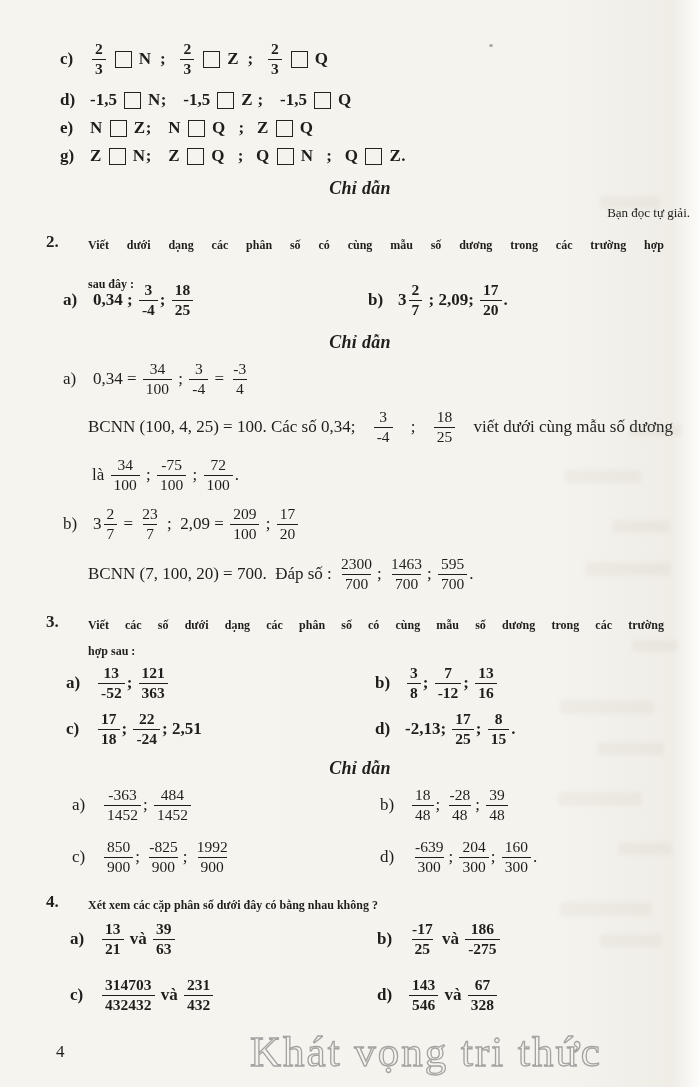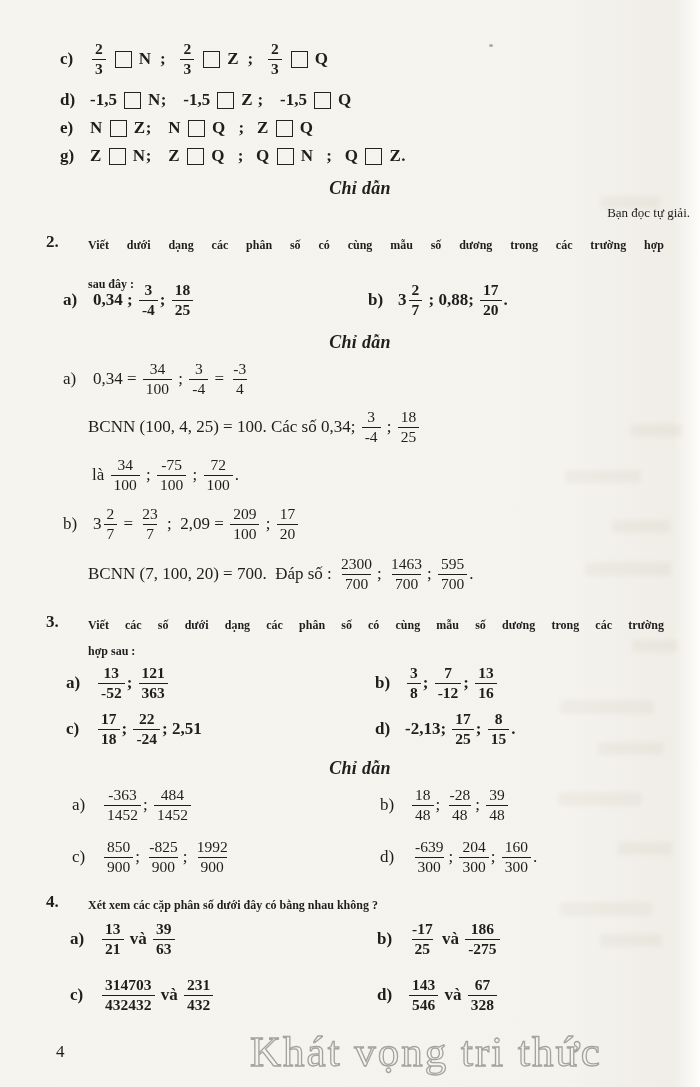--- a/index.html
+++ b/index.html
@@ -73,24 +73,24 @@
       <div class="mathrow b" style="left: 60px; top: 40px;"><span class="lbl">c)</span><span class="frac"><span class="num">2</span><span class="den">3</span></span><span class="box"></span><span class="set">N</span><span class="txt">  ;   </span><span class="frac"><span class="num">2</span><span class="den">3</span></span><span class="box"></span><span class="set">Z</span><span class="txt">  ;   </span><span class="frac"><span class="num">2</span><span class="den">3</span></span><span class="box"></span><span class="set">Q</span></div>
       <div class="mathrow b" style="left: 60px; top: 90px;"><span class="lbl">d)</span><span class="txt">-1,5</span><span class="box"></span><span class="set">N</span><span class="txt">;    -1,5</span><span class="box"></span><span class="set">Z</span><span class="txt"> ;    -1,5</span><span class="box"></span><span class="set">Q</span></div>
       <div class="mathrow b" style="left: 60px; top: 118px;"><span class="lbl">e)</span><span class="set">N</span><span class="box"></span><span class="set">Z</span><span class="txt">;    </span><span class="set">N</span><span class="box"></span><span class="set">Q</span><span class="txt">   ;   </span><span class="set">Z</span><span class="box"></span><span class="set">Q</span></div>
       <div class="mathrow b" style="left: 60px; top: 146px;"><span class="lbl">g)</span><span class="set">Z</span><span class="box"></span><span class="set">N</span><span class="txt">;    </span><span class="set">Z</span><span class="box"></span><span class="set">Q</span><span class="txt">   ;   </span><span class="set">Q</span><span class="box"></span><span class="set">N</span><span class="txt">   ;   </span><span class="set">Q</span><span class="box"></span><span class="set">Z</span><span class="txt">.</span></div>
       <div class="heading" style="top: 178px;">Chỉ dẫn</div>
       <div class="centerline" style="top: 205px;">Bạn đọc tự giải.</div>
       <div class="pnum" style="top: 232px;">2.</div>
       <div class="pline just" style="top: 232px;">Viết dưới dạng các phân số có cùng mẫu số dương trong các trường hợp</div>
       <div class="pline" style="top: 258px; margin-top: 13px;">sau đây :</div>
       <div class="mathrow b" style="left: 63px; top: 281px;"><span class="lbl">a)</span><span class="txt">0,34 ; </span><span class="frac"><span class="num">3</span><span class="den">-4</span></span><span class="txt">; </span><span class="frac"><span class="num">18</span><span class="den">25</span></span></div>
-      <div class="mathrow b" style="left: 368px; top: 281px;"><span class="lbl">b)</span><span class="mixed"><span class="whole">3</span><span class="frac"><span class="num">2</span><span class="den">7</span></span></span><span class="txt"> ; 0,88; </span><span class="frac"><span class="num">17</span><span class="den">20</span></span><span class="txt">.</span></div>
+      <div class="mathrow b" style="left: 368px; top: 281px;"><span class="lbl">b)</span><span class="mixed"><span class="whole">3</span><span class="frac"><span class="num">2</span><span class="den">7</span></span></span><span class="txt"> ; 2,09; </span><span class="frac"><span class="num">17</span><span class="den">20</span></span><span class="txt">.</span></div>
       <div class="heading" style="top: 332px;">Chỉ dẫn</div>
       <div class="mathrow" style="left: 63px; top: 360px;"><span class="lbl">a)</span><span class="txt">0,34 = </span><span class="frac"><span class="num">34</span><span class="den">100</span></span><span class="txt"> ; </span><span class="frac"><span class="num">3</span><span class="den">-4</span></span><span class="txt"> = </span><span class="frac"><span class="num">-3</span><span class="den">4</span></span></div>
-      <div class="mathrow" style="left: 88px; top: 408px;"><span class="txt">BCNN (100, 4, 25) = 100. Các số 0,34; </span><span class="frac"><span class="num">3</span><span class="den">-4</span></span><span class="txt"> ; </span><span class="frac"><span class="num">18</span><span class="den">25</span></span></div>
+      <div class="mathrow" style="left: 88px; top: 408px; gap: 12px;"><span class="txt">BCNN (100, 4, 25) = 100. Các số 0,34; </span><span class="frac"><span class="num">3</span><span class="den">-4</span></span><span class="txt"> ; </span><span class="frac"><span class="num">18</span><span class="den">25</span></span><span class="txt"> viết dưới cùng mẫu số dương</span></div>
       <div class="mathrow" style="left: 92px; top: 456px;"><span class="txt">là </span><span class="frac"><span class="num">34</span><span class="den">100</span></span><span class="txt"> ; </span><span class="frac"><span class="num">-75</span><span class="den">100</span></span><span class="txt"> ; </span><span class="frac"><span class="num">72</span><span class="den">100</span></span><span class="txt">.</span></div>
       <div class="mathrow" style="left: 63px; top: 505px;"><span class="lbl">b)</span><span class="mixed"><span class="whole">3</span><span class="frac"><span class="num">2</span><span class="den">7</span></span></span><span class="txt"> = </span><span class="frac"><span class="num">23</span><span class="den">7</span></span><span class="txt"> ;  2,09 = </span><span class="frac"><span class="num">209</span><span class="den">100</span></span><span class="txt"> ; </span><span class="frac"><span class="num">17</span><span class="den">20</span></span></div>
       <div class="mathrow" style="left: 88px; top: 555px;"><span class="txt">BCNN (7, 100, 20) = 700.  Đáp số : </span><span class="frac"><span class="num">2300</span><span class="den">700</span></span><span class="txt">; </span><span class="frac"><span class="num">1463</span><span class="den">700</span></span><span class="txt">; </span><span class="frac"><span class="num">595</span><span class="den">700</span></span><span class="txt">.</span></div>
       <div class="pnum" style="top: 612px;">3.</div>
       <div class="pline just" style="top: 612px;">Viết các số dưới dạng các phân số có cùng mẫu số dương trong các trường</div>
       <div class="pline" style="top: 638px;">hợp sau :</div>
       <div class="mathrow b" style="left: 66px; top: 664px;"><span class="lbl">a)</span><span class="frac"><span class="num">13</span><span class="den">-52</span></span><span class="txt">; </span><span class="frac"><span class="num">121</span><span class="den">363</span></span></div>
       <div class="mathrow b" style="left: 375px; top: 664px;"><span class="lbl">b)</span><span class="frac"><span class="num">3</span><span class="den">8</span></span><span class="txt">; </span><span class="frac"><span class="num">7</span><span class="den">-12</span></span><span class="txt">; </span><span class="frac"><span class="num">13</span><span class="den">16</span></span></div>
       <div class="mathrow b" style="left: 66px; top: 710px;"><span class="lbl">c)</span><span class="frac"><span class="num">17</span><span class="den">18</span></span><span class="txt">; </span><span class="frac"><span class="num">22</span><span class="den">-24</span></span><span class="txt">; 2,51</span></div>
       <div class="mathrow b" style="left: 375px; top: 710px;"><span class="lbl">d)</span><span class="txt">-2,13; </span><span class="frac"><span class="num">17</span><span class="den">25</span></span><span class="txt">; </span><span class="frac"><span class="num">8</span><span class="den">15</span></span><span class="txt">.</span></div>

